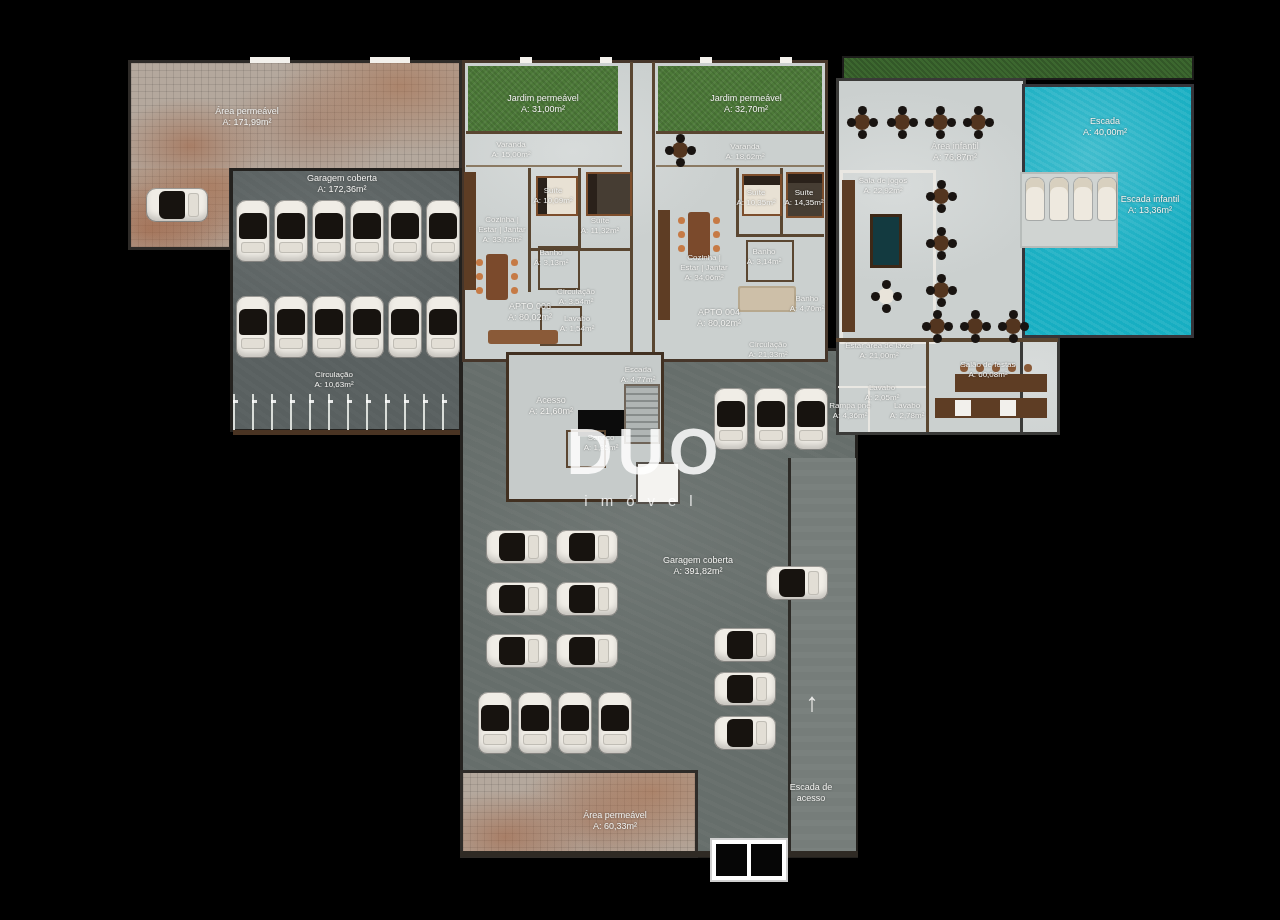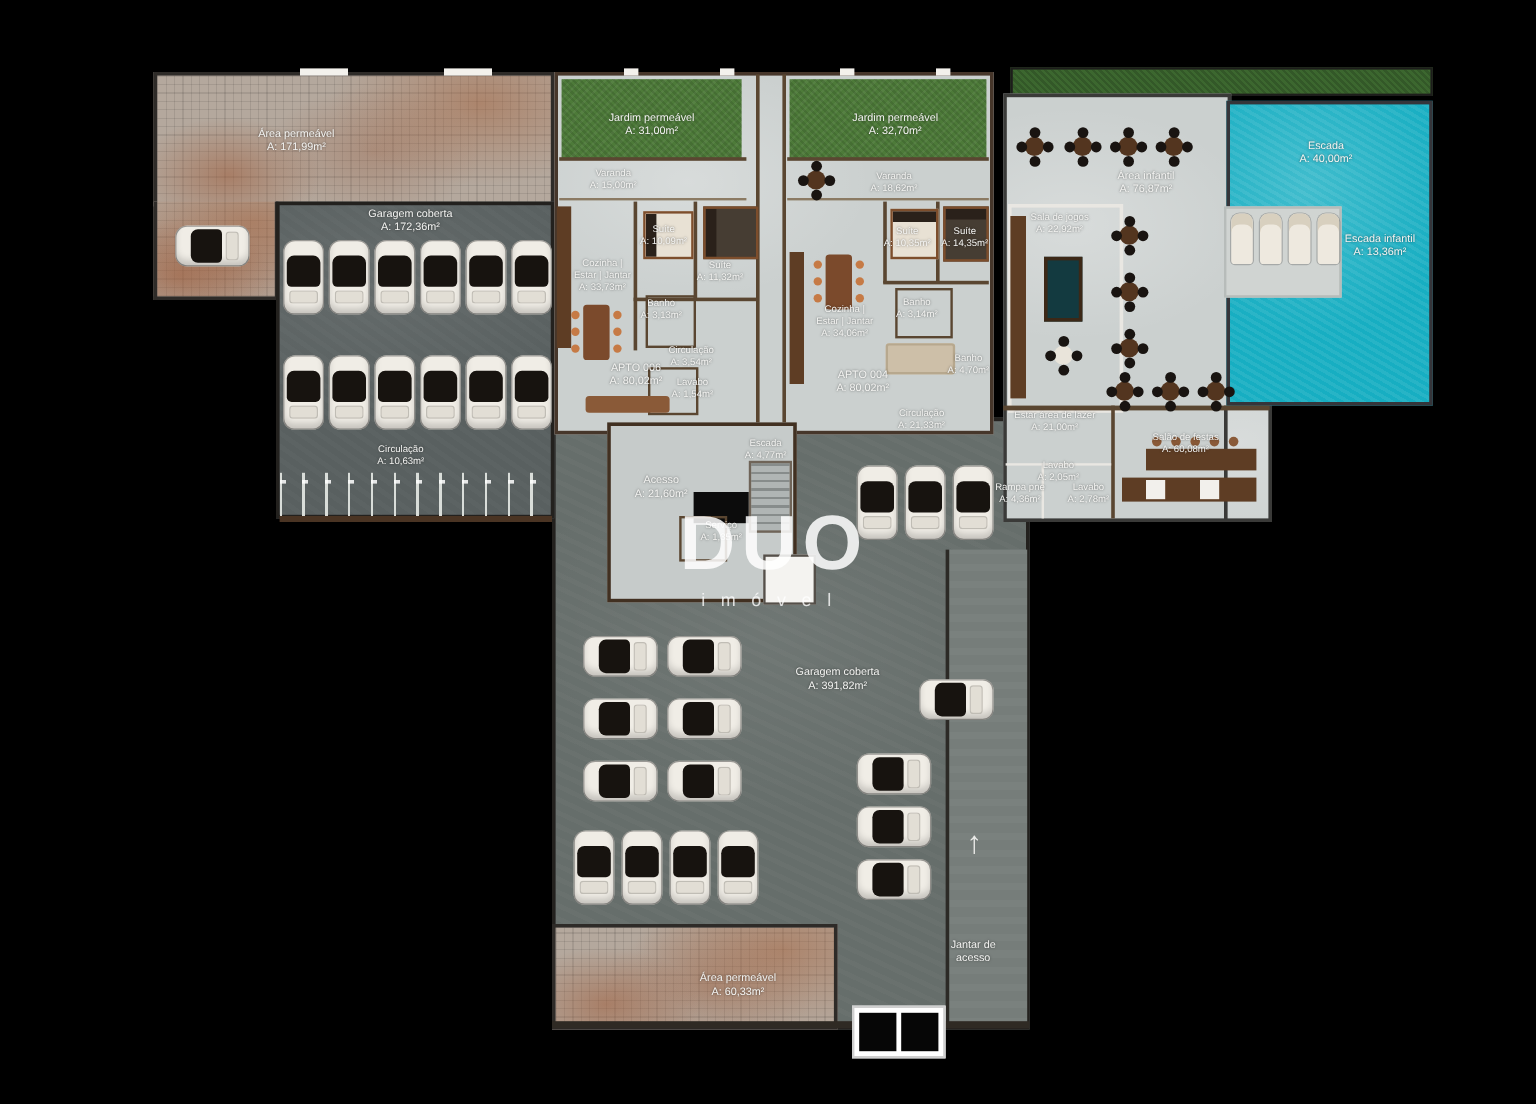--- a/index.html
+++ b/index.html
@@ -369,21 +369,21 @@
   </div>
   <div class="lbl small" style="left:907px;top:411px;">
     <span>Lavabo</span>
     <span>A: 2,78m²</span>
   </div>
   <div class="lbl" style="left:698px;top:566px;">
     <span>Garagem coberta</span>
     <span>A: 391,82m²</span>
   </div>
   <div class="lbl" style="left:811px;top:793px;">
-    <span>Jantar de</span>
+    <span>Escada de</span>
     <span>acesso</span>
   </div>
   <div class="lbl" style="left:615px;top:821px;">
     <span>Área permeável</span>
     <span>A: 60,33m²</span>
   </div>
 
   <div class="wm" style="left:555px;top:420px;width:180px;">
     <div class="t">DUO</div>
     <div class="s">imóvel</div>

